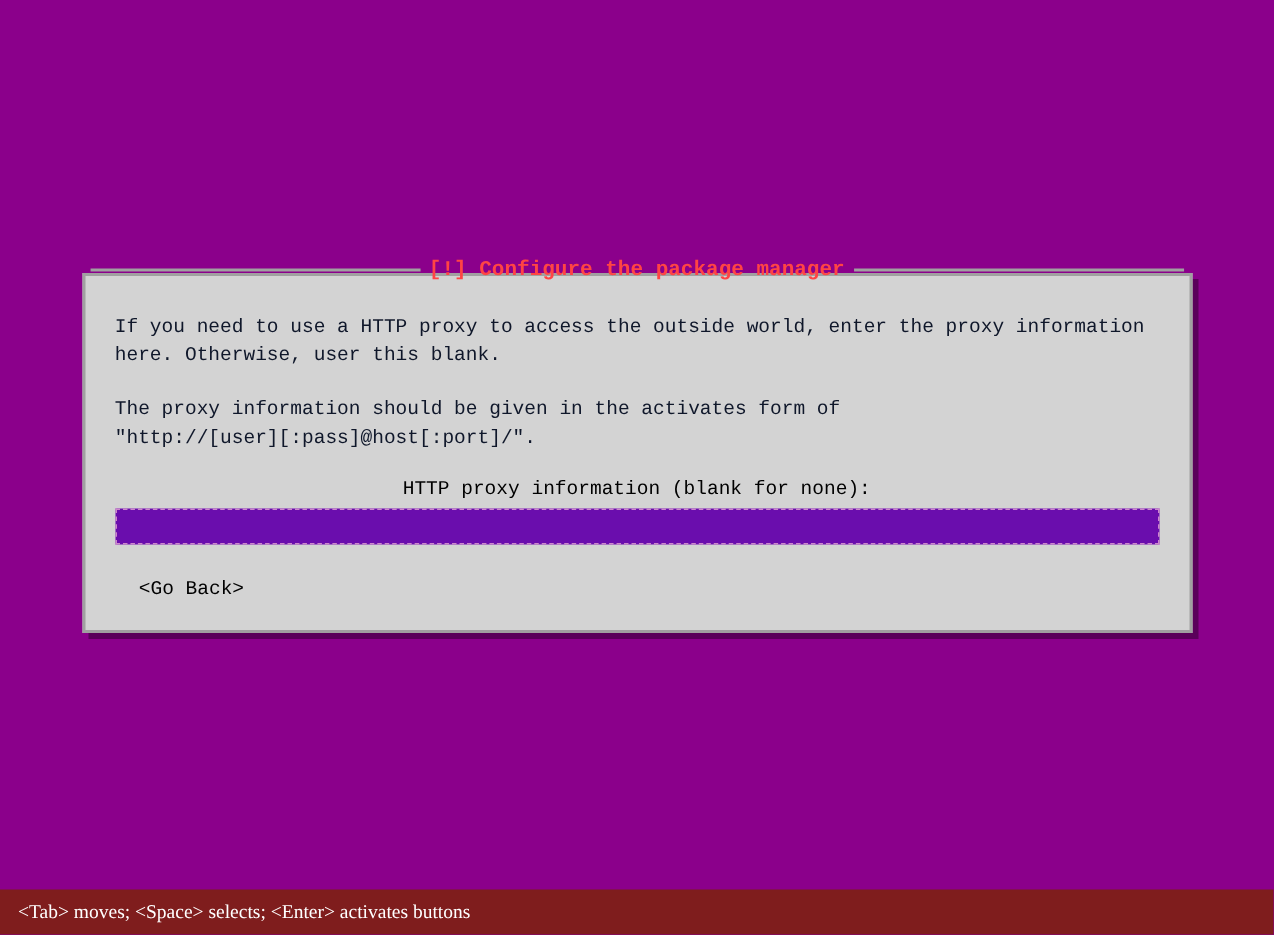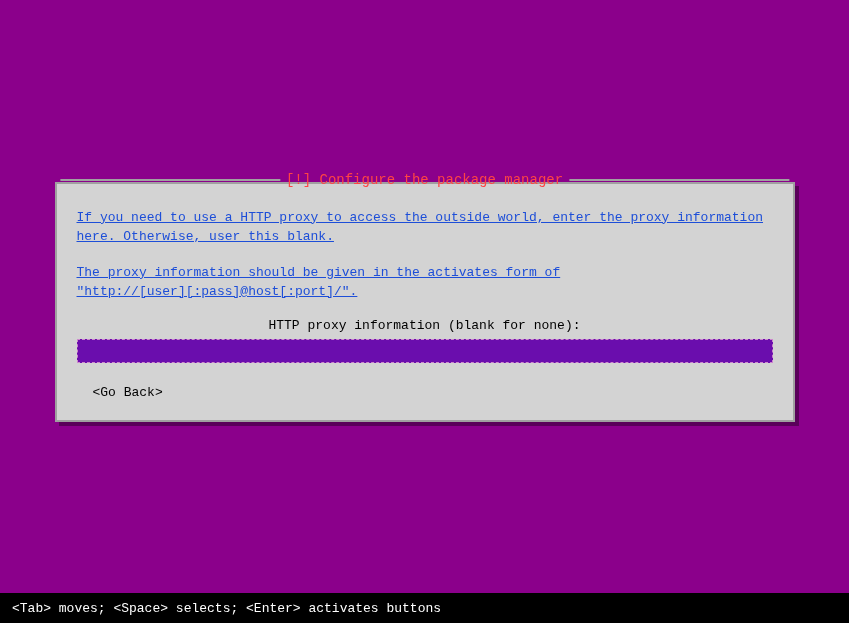--- a/index.html
+++ b/index.html
@@ -45,35 +45,34 @@
       width: 220px;
       height: 2px;
       background-color: #a0a0a0;
       display: inline-block;
     }
 
     .dialog-title-text {
       color: #ff4444;
       font-family: 'Courier New', Courier, monospace;
       font-size: 14px;
-      font-weight: normal;
+      font-weight: bold;
       white-space: nowrap;
     }
 
     .dialog-content {
       padding: 24px 20px 16px 20px;
     }
 
     .dialog-body-text {
-      color: #1d4ed8;
+      color: #0f172a;
       font-family: 'Courier New', Courier, monospace;
       font-size: 13px;
       line-height: 1.5;
       margin-bottom: 16px;
-      text-decoration: underline;
     }
 
     .proxy-label {
       color: #000000;
       font-family: 'Courier New', Courier, monospace;
       font-size: 13px;
       margin-bottom: 6px;
       text-align: center;
     }
 
@@ -104,23 +103,23 @@
       font-size: 13px;
       padding: 4px 12px;
       cursor: pointer;
     }
 
     .status-bar {
       position: absolute;
       bottom: 0;
       left: 0;
       right: 0;
-      background-color: #000000;
+      background-color: #7f1d1d;
       color: #ffffff;
-      font-family: Liberation Mono, monospace;
+      font-family: Liberation Serif, serif;
       font-size: 13px;
       padding: 4px 12px;
       height: 30px;
       display: flex;
       align-items: center;
     }
 
     .outer-shadow {
       box-shadow: 4px 4px 0px #5a005a;
     }

